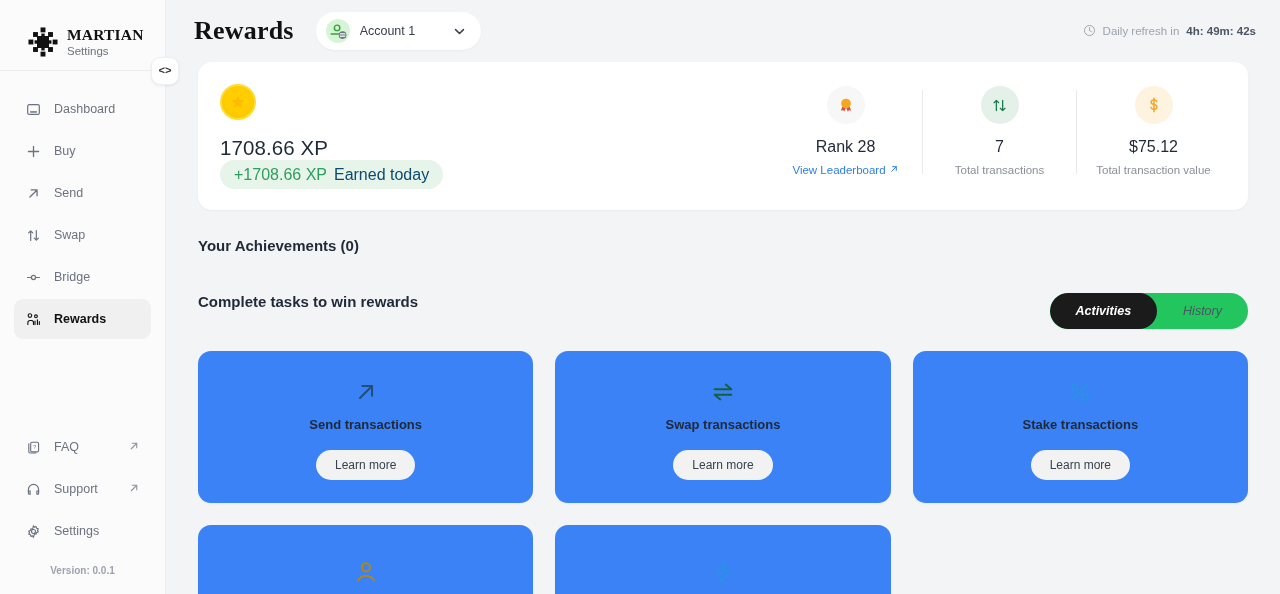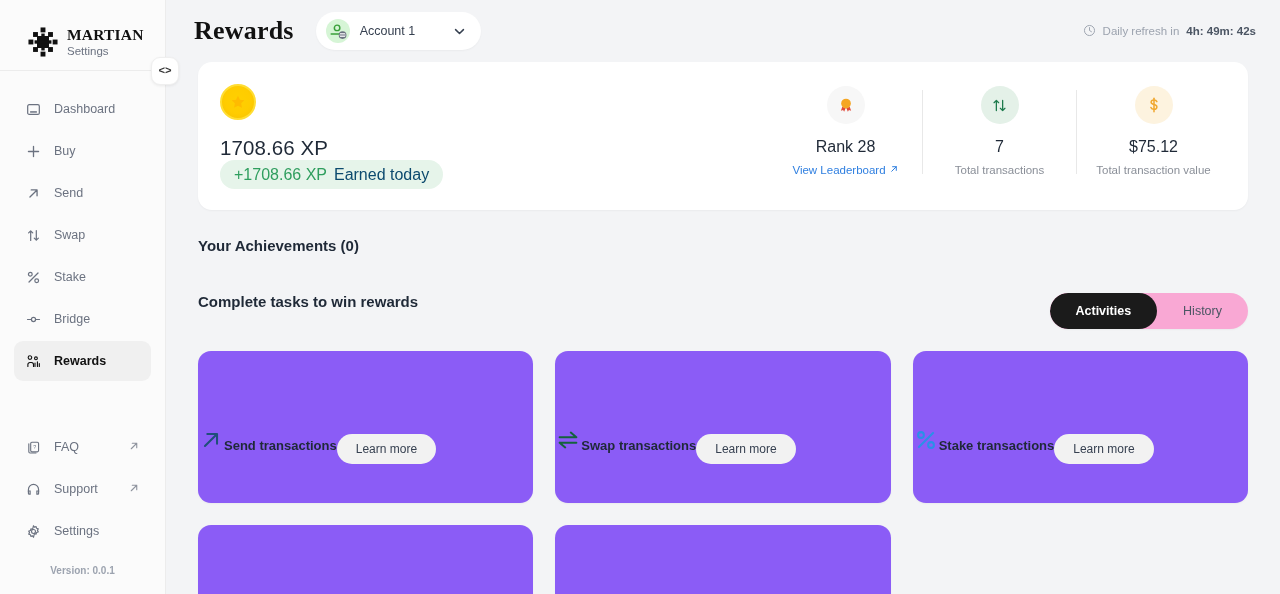--- a/index.html
+++ b/index.html
@@ -135,35 +135,35 @@
 
   
   .section-title { font-size: 15px; font-weight: 700; color: #1f2937; }
   .ach-row { padding: 27px 0 0 0; }
 
   .tasks-head {
     display: flex; margin-top: 39px;
   }
   .toggle {
     margin-left: auto; display: flex;
-    background: #f9a8d4; border-radius: 999px; padding: 0; overflow: hidden;
-    height: 36px; box-shadow: 0 1px 2px rgba(0,0,0,.04);
+    background: #22c55e; border-radius: 999px; padding: 0; overflow: hidden;
+    height: 36px; box-shadow: 0 1px 2px rgba(0,0,0,.04); font-style: italic;
   }
   .toggle-btn {
     height: 36px; padding: 0 26px; display: flex; align-items: center;
     font-size: 12.5px; color: #4b5563; cursor: pointer; border-radius: 999px;
     background: transparent;
   }
   .toggle-btn.on { background: #1b1b1b; color: #fff; font-weight: 700; }
 
   
   .cards { display: flex; gap: 22px; margin-top: 22px; }
   .task-card {
-    flex: 1; background: #8b5cf6; border-radius: 13px;
-    height: 152px; display: flex; flex-direction: row;
+    flex: 1; background: #3b82f6; border-radius: 13px;
+    height: 152px; display: flex; flex-direction: column;
     align-items: center; justify-content: flex-start;
     padding-top: 26px;
     box-shadow: 0 1px 2px rgba(0,0,0,.04);
   }
   .task-ico { height: 30px; display: flex; align-items: center; justify-content: center; }
   .task-name { font-size: 13px; font-weight: 700; color: #1f2937; margin-top: 10px; }
   .learn {
     margin-top: 18px; background: #f2f2f2; border-radius: 999px;
     height: 30px; padding: 0 19px; display: flex; align-items: center;
     font-size: 12px; color: #374151; cursor: pointer;
@@ -238,30 +238,20 @@
       <div class="nav-item">
         <span class="ico">
           <svg viewBox="0 0 16 16" width="15" height="15" stroke="currentColor" stroke-width="1.3" fill="none" stroke-linecap="round" stroke-linejoin="round">
             <path d="M5 13.2V3M2.8 5.2L5 3l2.2 2.2"></path>
             <path d="M11 2.8V13M8.8 10.8L11 13l2.2-2.2"></path>
           </svg>
         </span>
         <span>Swap</span>
       </div>
 
-      <div class="nav-item">
-        <span class="ico">
-          <svg viewBox="0 0 16 16" width="15" height="15" stroke="currentColor" stroke-width="1.3" fill="none" stroke-linecap="round">
-            <circle cx="4.6" cy="4.6" r="2"></circle>
-            <circle cx="11.4" cy="11.4" r="2"></circle>
-            <path d="M12.8 3.2L3.2 12.8"></path>
-          </svg>
-        </span>
-        <span>Stake</span>
-      </div>
 
       <div class="nav-item">
         <span class="ico">
           <svg viewBox="0 0 16 16" width="15" height="15" stroke="currentColor" stroke-width="1.3" fill="none" stroke-linecap="round">
             <circle cx="8" cy="8" r="2.2"></circle>
             <path d="M1.6 8h3.6M10.8 8h3.6"></path>
           </svg>
         </span>
         <span>Bridge</span>
       </div>

